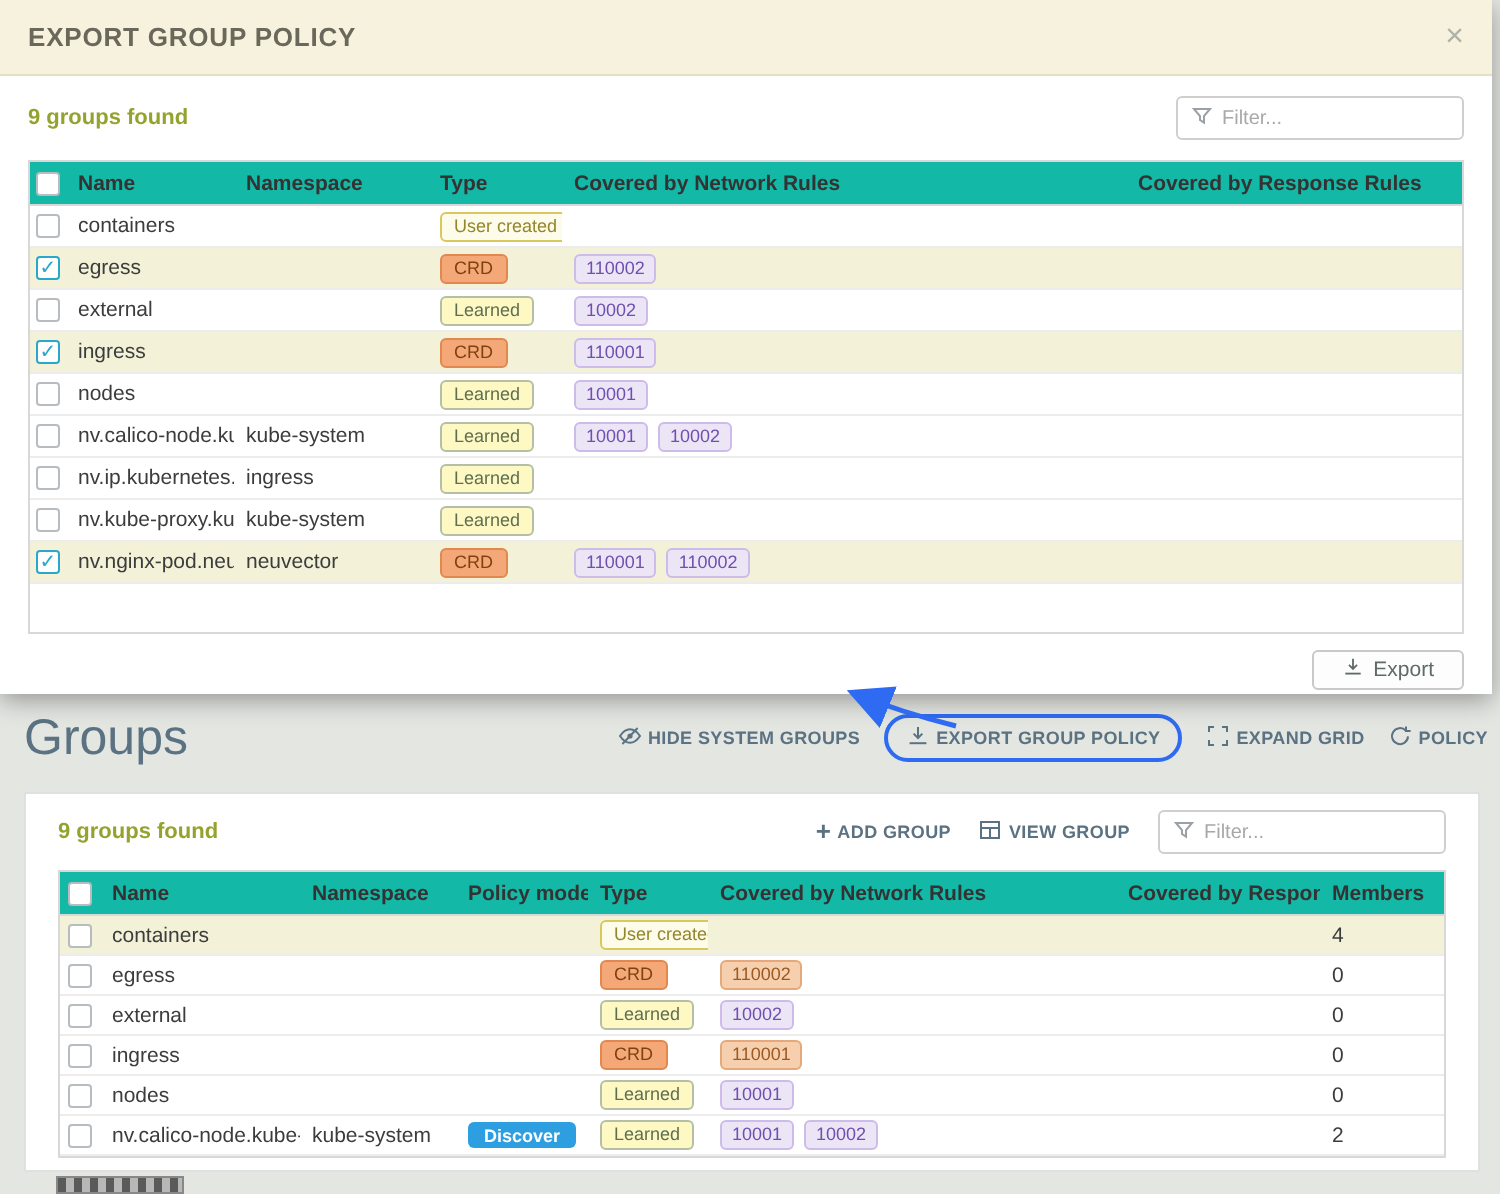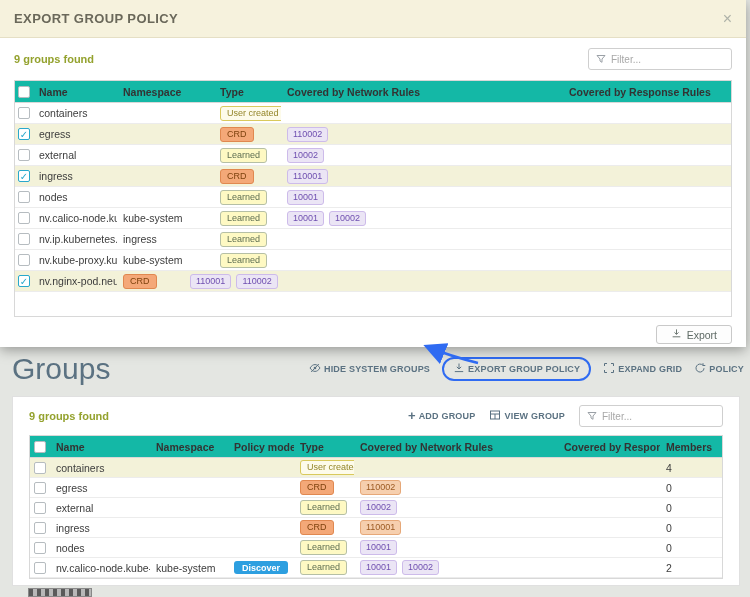--- a/index.html
+++ b/index.html
@@ -111,21 +111,21 @@
     border: 1px solid #c9c9c9; border-radius: 3px; background: #fdfdfd;
     color: #5f6b66; font-size: 10.5px; padding: 2px 14px; cursor: pointer;
     font-family: "Liberation Sans", "DejaVu Sans", sans-serif;
   }
 
   
   .page-header {
     position: absolute; left: 12px; right: 6px; top: 352px; height: 34px;
     display: flex; justify-content: space-between; align-items: center;
   }
-  .page-title { font-size: 30px; font-weight: 400; color: #5b7282; }
+  .page-title { font-size: 25px; font-weight: 400; color: #5b7282; }
   .toolbar { display: flex; align-items: center; gap: 12px; }
   .tbtn {
     display: inline-flex; align-items: center; gap: 3px;
     color: #5b7282; font-size: 9px; font-weight: 700; letter-spacing: .2px;
     cursor: pointer; white-space: nowrap; background: none; border: none;
     font-family: "Liberation Sans", "DejaVu Sans", sans-serif;
   }
   .tbtn.circled { border: 2px solid #2f6bf2; border-radius: 14px; padding: 3px 9px; }
   .tbtn svg { flex: none; }
   .plus { font-size: 13px; font-weight: 700; line-height: 10px; }
@@ -471,20 +471,21 @@
           </div>
         <div class="cell m-net"></div>
         <div class="cell m-resp"></div>
       </div>
 
       <div class="trow" data-selected="true">
         <div class="cell m-cb">
             <span class="cb" data-checked="true"></span>
           </div>
         <div class="cell m-name">nv.nginx-pod.neuv</div>
+        <div class="cell m-ns">neuvector</div>
         <div class="cell m-type">
             <span class="badge" data-kind="crd">CRD</span>
           </div>
         <div class="cell m-net">
           <span class="rule" data-kind="purple">110001</span>
           <span class="rule" data-kind="purple">110002</span>
         </div>
         <div class="cell m-resp"></div>
       </div>
     </div>

